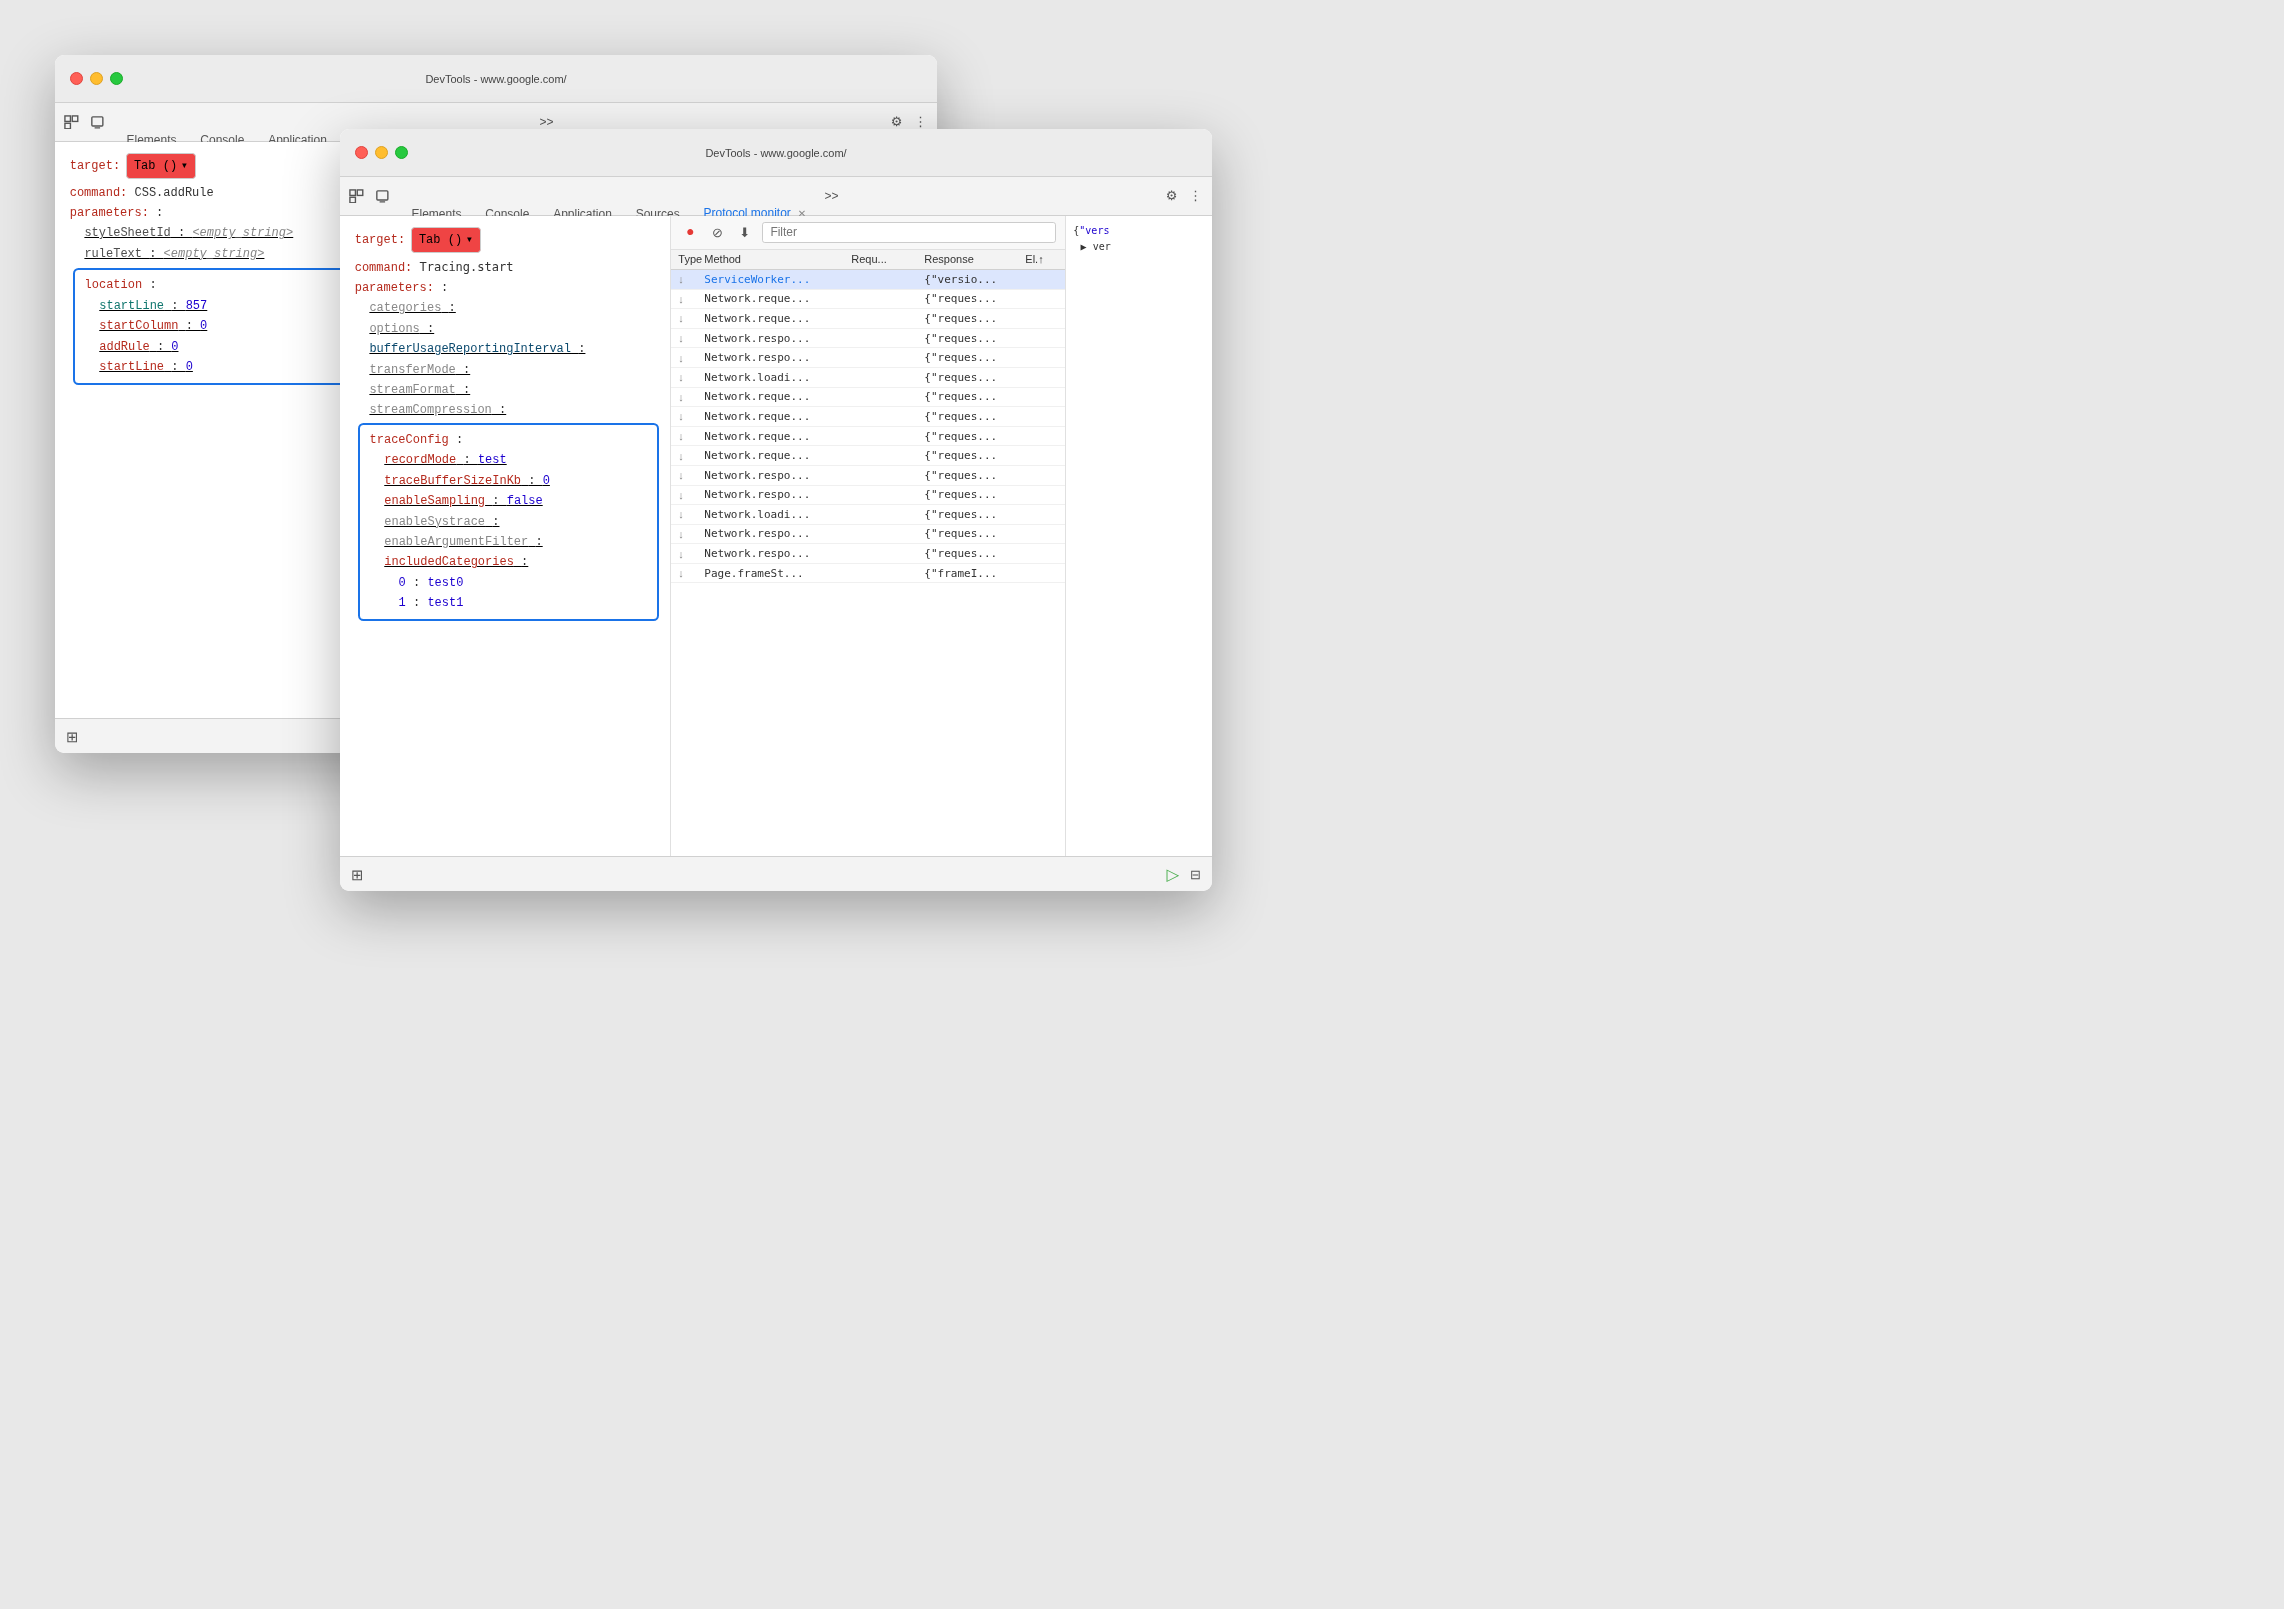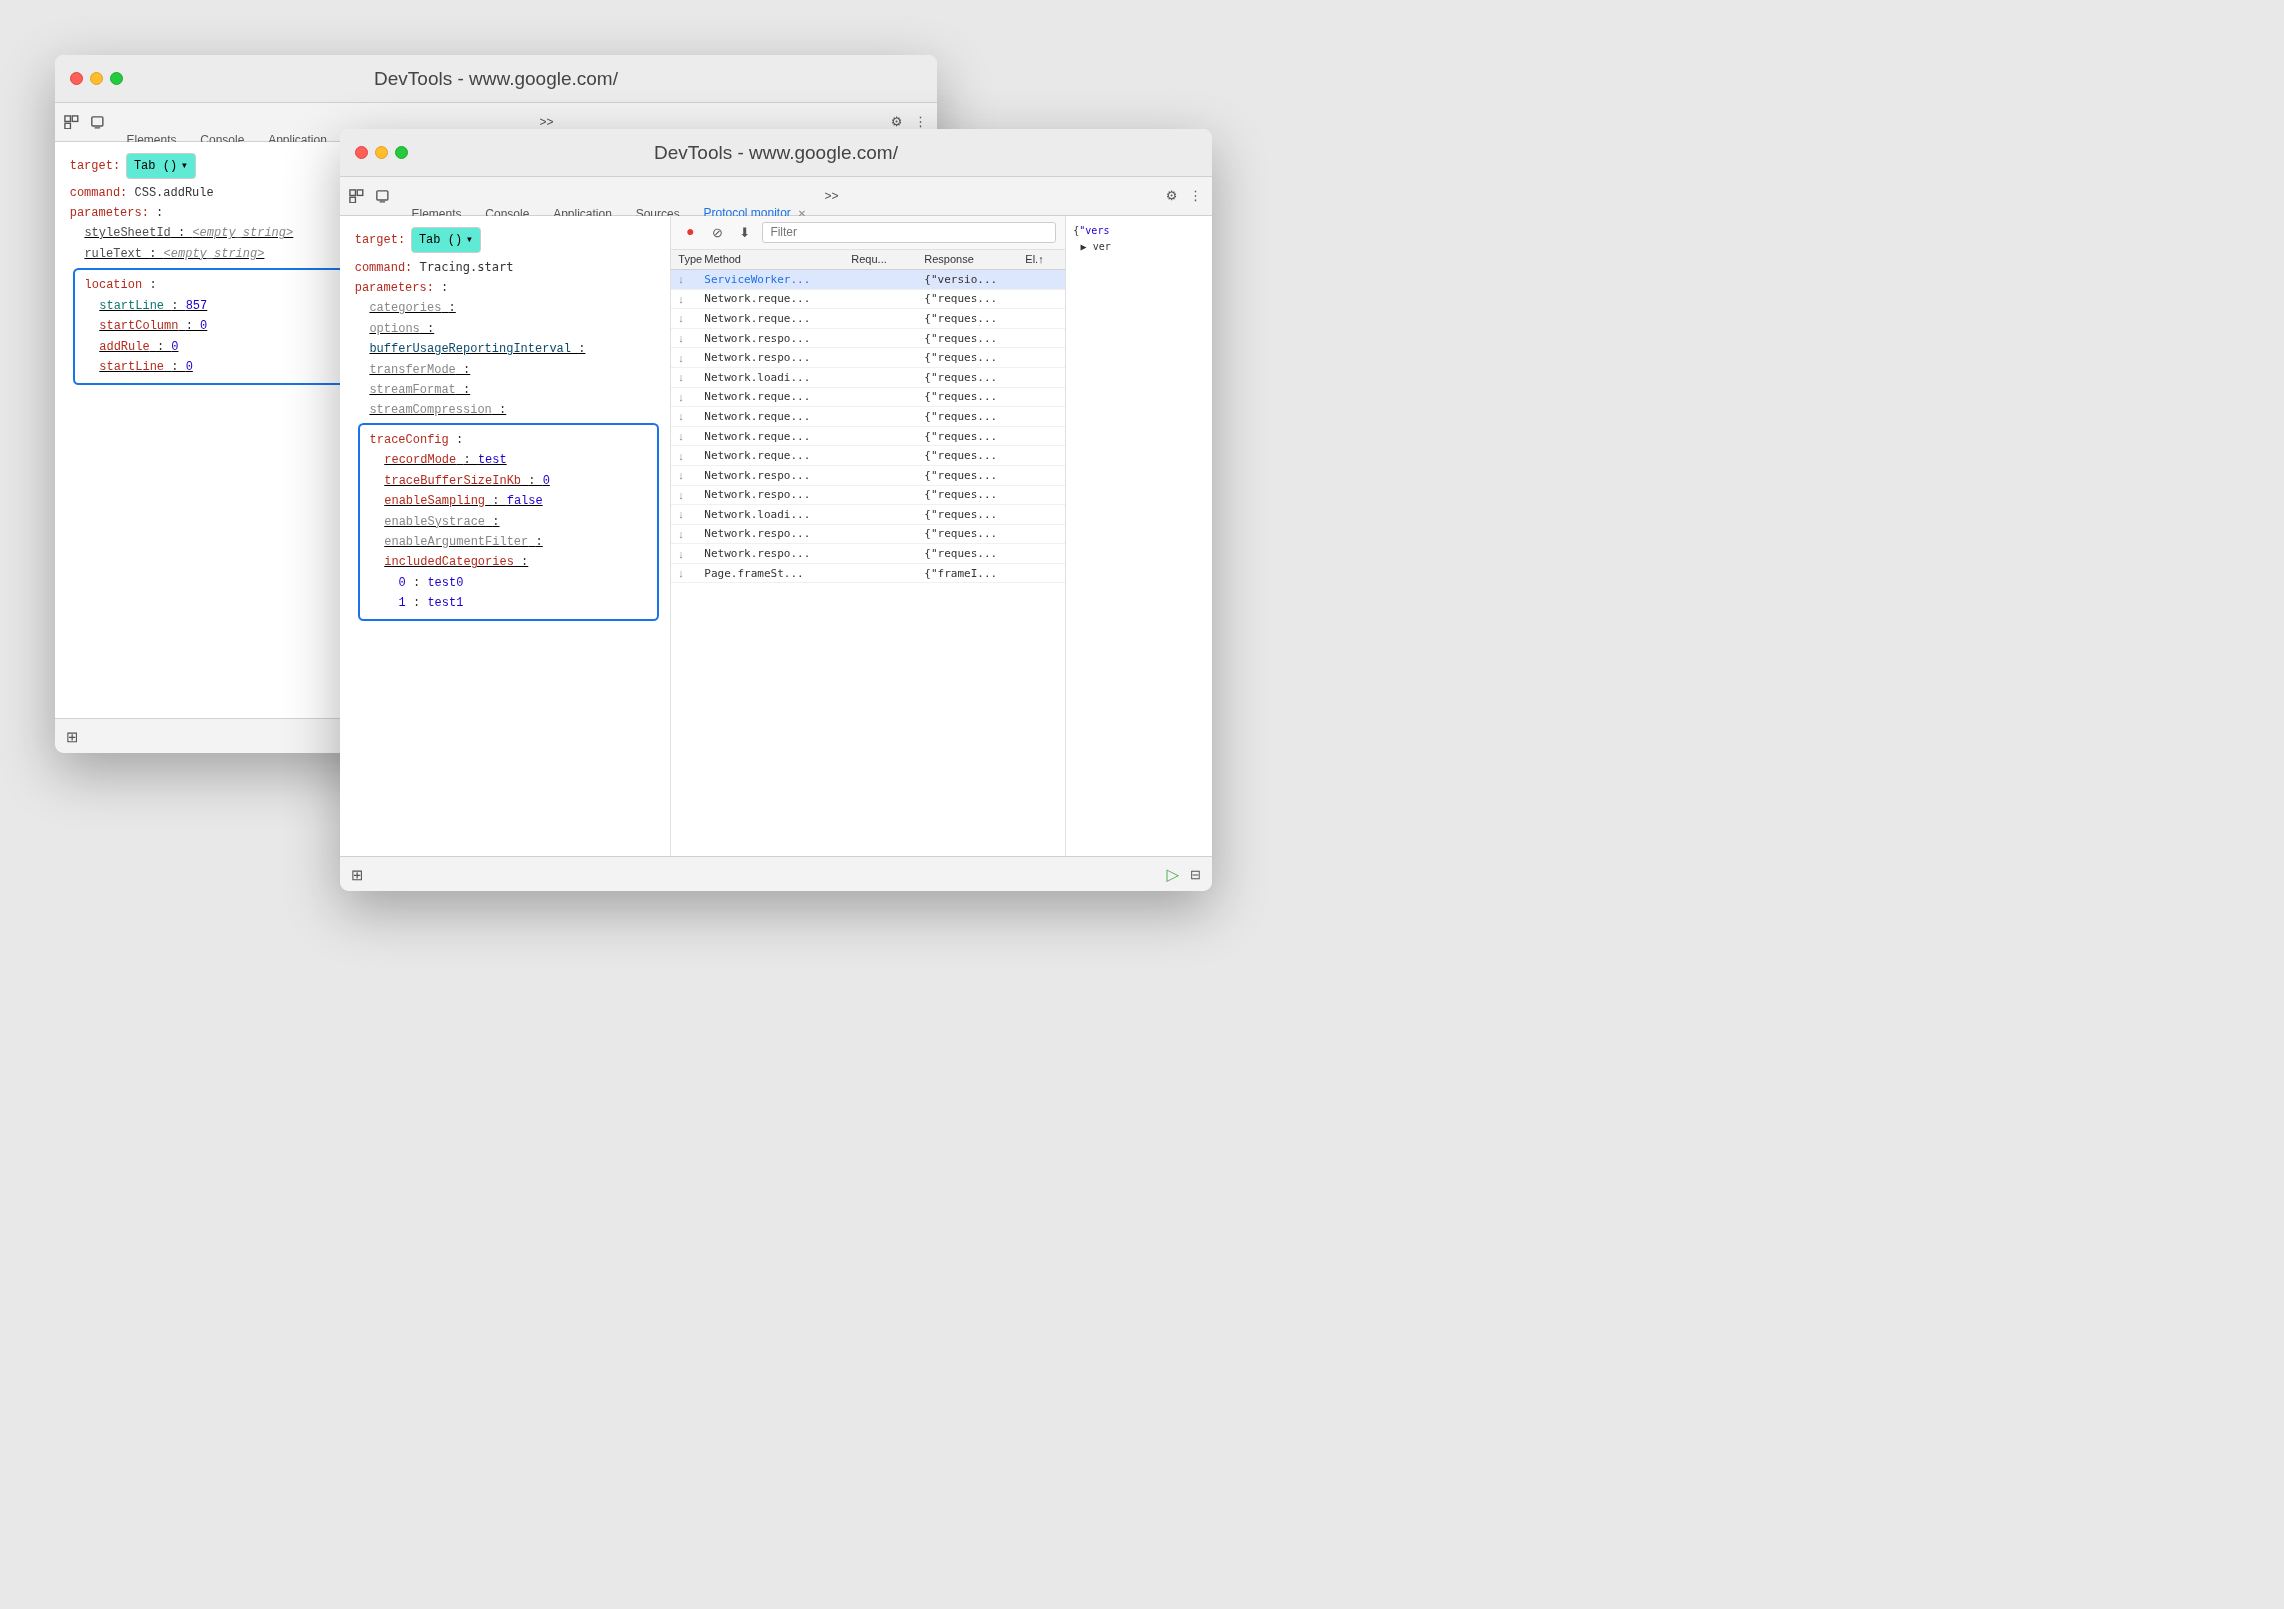--- a/index.html
+++ b/index.html
@@ -44,21 +44,21 @@
       height: 13px;
       border-radius: 50%;
     }
     .tl-red { background: #ff5f56; border: 0.9px solid #e0443e; }
     .tl-yellow { background: #ffbd2e; border: 0.9px solid #dea123; }
     .tl-green { background: #27c93f; border: 0.9px solid #1aab29; }
     .window-title {
       position: absolute;
       left: 50%;
       transform: translateX(-50%);
-      font-size: 19px;
+      font-size: 11px;
       color: #444;
       font-weight: 400;
     }
 
     
     .tab-bar {
       background: #f3f3f3;
       height: 39px;
       display: flex;
       align-items: center;
@@ -149,21 +149,21 @@
       margin: 3.7px -3.7px;
     }
 
     .target-row {
       display: flex;
       align-items: center;
       gap: 5.5px;
       margin-bottom: 3.7px;
     }
     .target-select {
-      background: #5eead4;
+      background: #ef4444;
       border: 0.9px solid #ccc;
       border-radius: 3.7px;
       padding: 1.8px 7.3px;
       font-size: 12px;
       display: flex;
       align-items: center;
       gap: 3.7px;
     }
 
     

